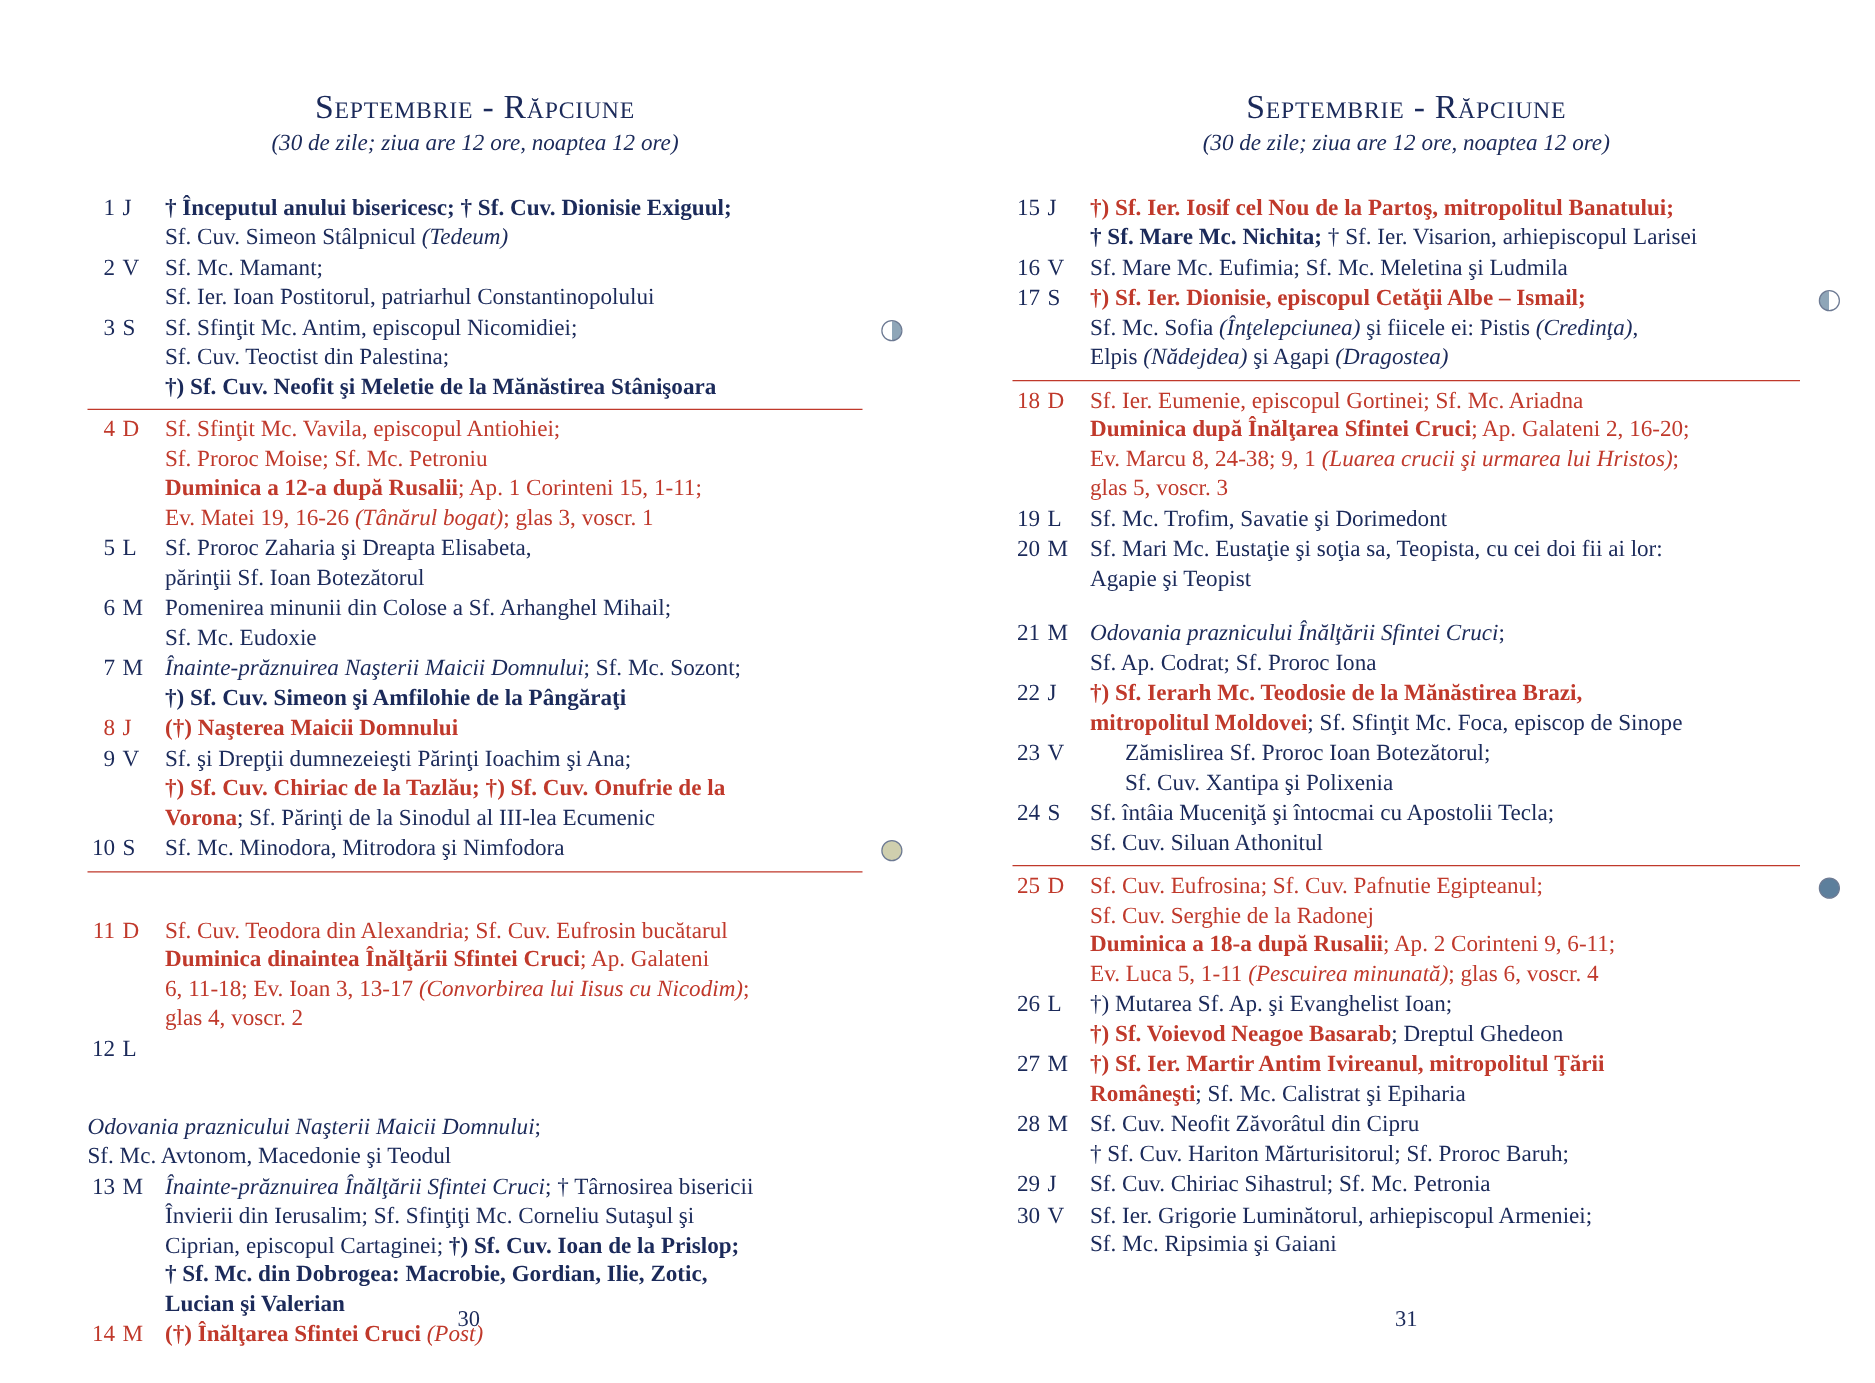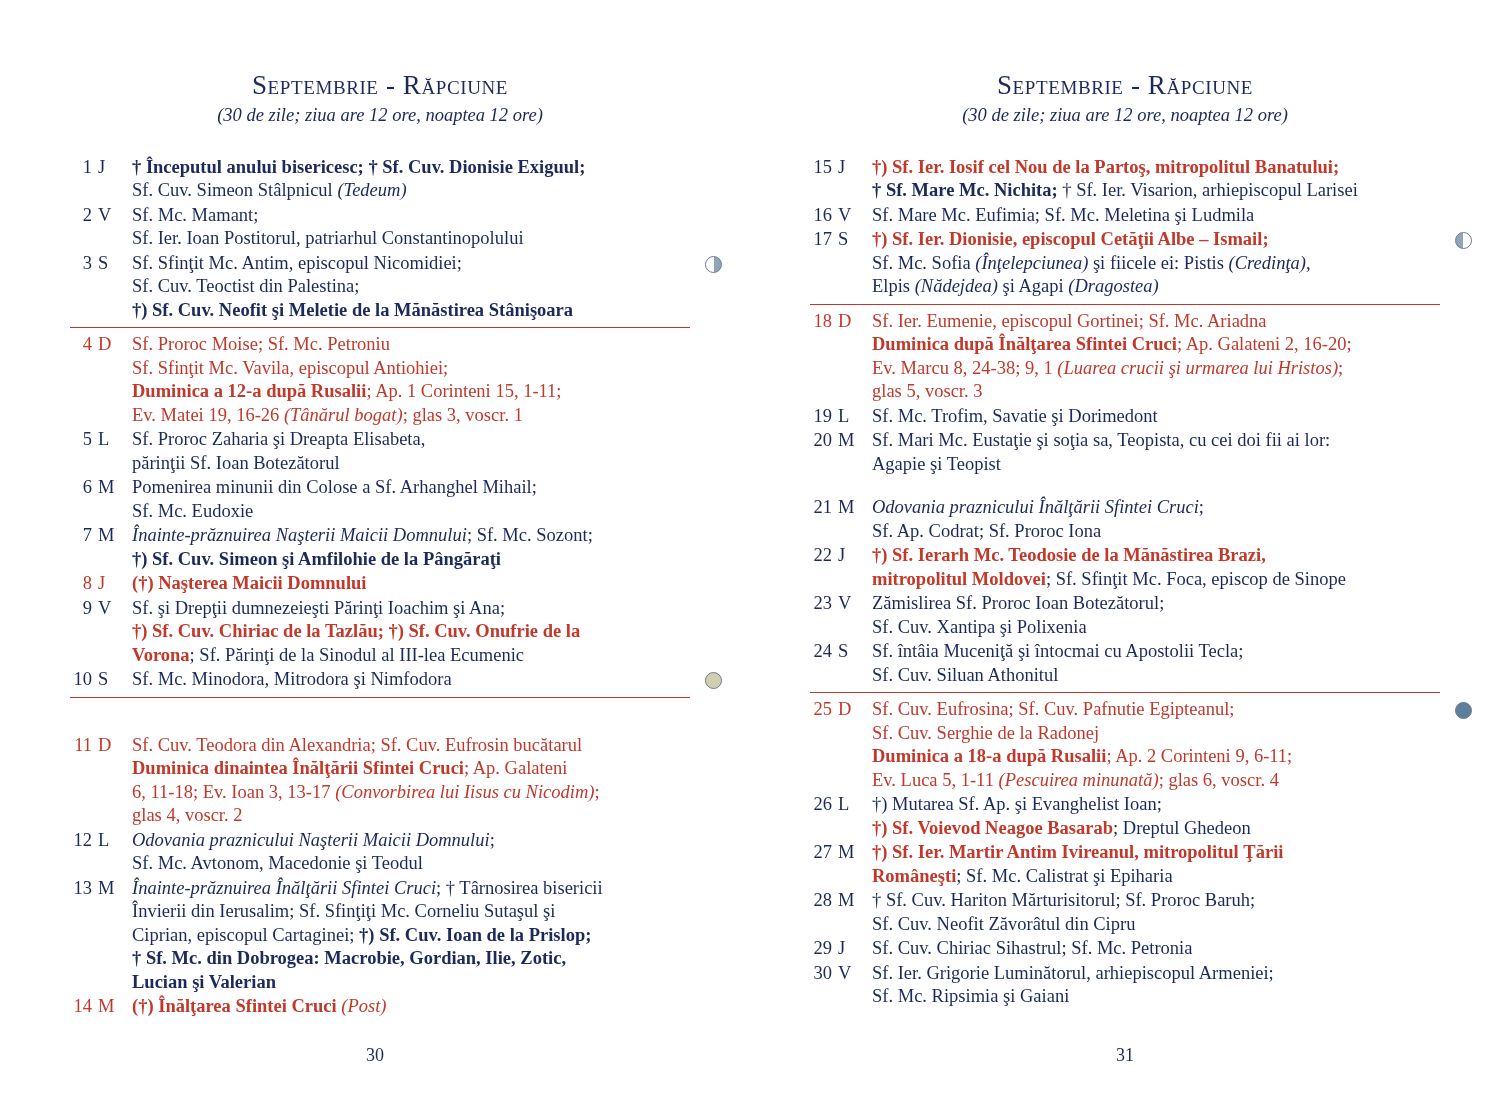--- a/index.html
+++ b/index.html
@@ -137,22 +137,22 @@
           <span class="ln"><span class="blue">Sf. Sfinţit Mc. Antim, episcopul Nicomidiei;</span></span>
           <span class="ln"><span class="blue">Sf. Cuv. Teoctist din Palestina;</span></span>
           <span class="ln"><span class="blue b">†) Sf. Cuv. Neofit şi Meletie de la Mănăstirea Stânişoara</span></span>
         </div>
         <span class="moon firstq" style="right: -32px; top: 4px;"></span>
       </div>
       <hr class="rule red-rule">
       <div class="entry" style="position: relative;">
         <div class="daycell red"><span class="dnum">4</span><span class="dlet">D</span></div>
         <div class="body">
+          <span class="ln"><span class="red">Sf. Sfinţit Mc. Vavila, episcopul Antiohiei;</span></span>
           <span class="ln"><span class="red">Sf. Proroc Moise; Sf. Mc. Petroniu</span></span>
-          <span class="ln"><span class="red">Sf. Sfinţit Mc. Vavila, episcopul Antiohiei;</span></span>
           <span class="ln"><span class="red b">Duminica a 12-a după Rusalii</span><span class="red">; Ap. 1 Corinteni 15, 1-11;</span></span>
           <span class="ln"><span class="red">Ev. Matei 19, 16-26 </span><span class="red i">(Tânărul bogat)</span><span class="red">; glas 3, voscr. 1</span></span>
         </div>
       </div>
       <div class="entry" style="position: relative;">
         <div class="daycell blue"><span class="dnum">5</span><span class="dlet">L</span></div>
         <div class="body">
           <span class="ln"><span class="blue">Sf. Proroc Zaharia şi Dreapta Elisabeta,</span></span>
           <span class="ln"><span class="blue">părinţii Sf. Ioan Botezătorul</span></span>
         </div>
@@ -195,21 +195,21 @@
       <hr class="rule red-rule">
       <div class="entry" style="position: relative; margin-top: 36px;">
         <div class="daycell red"><span class="dnum">11</span><span class="dlet">D</span></div>
         <div class="body">
           <span class="ln"><span class="red">Sf. Cuv. Teodora din Alexandria; Sf. Cuv. Eufrosin bucătarul</span></span>
           <span class="ln"><span class="red b">Duminica dinaintea Înălţării Sfintei Cruci</span><span class="red">; Ap. Galateni</span></span>
           <span class="ln"><span class="red">6, 11-18; Ev. Ioan 3, 13-17 </span><span class="red i">(Convorbirea lui Iisus cu Nicodim)</span><span class="red">;</span></span>
           <span class="ln"><span class="red">glas 4, voscr. 2</span></span>
         </div>
       </div>
-      <div class="entry" style="position: relative;">
+      <div class="entry" style="position: relative; flex-direction: column;">
         <div class="daycell blue"><span class="dnum">12</span><span class="dlet">L</span></div>
         <div class="body">
           <span class="ln"><span class="blue i">Odovania praznicului Naşterii Maicii Domnului</span><span class="blue">;</span></span>
           <span class="ln"><span class="blue">Sf. Mc. Avtonom, Macedonie şi Teodul</span></span>
         </div>
       </div>
       <div class="entry" style="position: relative;">
         <div class="daycell blue"><span class="dnum">13</span><span class="dlet">M</span></div>
         <div class="body">
           <span class="ln"><span class="blue i">Înainte-prăznuirea Înălţării Sfintei Cruci</span><span class="blue">; † Târnosirea bisericii</span></span>
@@ -285,21 +285,21 @@
           <span class="ln"><span class="blue">Sf. Ap. Codrat; Sf. Proroc Iona</span></span>
         </div>
       </div>
       <div class="entry" style="position: relative;">
         <div class="daycell blue"><span class="dnum">22</span><span class="dlet">J</span></div>
         <div class="body">
           <span class="ln"><span class="red b">†) Sf. Ierarh Mc. Teodosie de la Mănăstirea Brazi,</span></span>
           <span class="ln"><span class="red b">mitropolitul Moldovei</span><span class="blue">; Sf. Sfinţit Mc. Foca, episcop de Sinope</span></span>
         </div>
       </div>
-      <div class="entry" style="position: relative;">
+      <div class="entry" style="position: relative; gap: 28px;">
         <div class="daycell blue"><span class="dnum">23</span><span class="dlet">V</span></div>
         <div class="body">
           <span class="ln"><span class="blue">Zămislirea Sf. Proroc Ioan Botezătorul;</span></span>
           <span class="ln"><span class="blue">Sf. Cuv. Xantipa şi Polixenia</span></span>
         </div>
       </div>
       <div class="entry" style="position: relative;">
         <div class="daycell blue"><span class="dnum">24</span><span class="dlet">S</span></div>
         <div class="body">
           <span class="ln"><span class="blue">Sf. întâia Muceniţă şi întocmai cu Apostolii Tecla;</span></span>
@@ -327,22 +327,22 @@
       <div class="entry" style="position: relative;">
         <div class="daycell blue"><span class="dnum">27</span><span class="dlet">M</span></div>
         <div class="body">
           <span class="ln"><span class="red b">†) Sf. Ier. Martir Antim Ivireanul, mitropolitul Ţării</span></span>
           <span class="ln"><span class="red b">Româneşti</span><span class="blue">; Sf. Mc. Calistrat şi Epiharia</span></span>
         </div>
       </div>
       <div class="entry" style="position: relative;">
         <div class="daycell blue"><span class="dnum">28</span><span class="dlet">M</span></div>
         <div class="body">
+          <span class="ln"><span class="blue">Sf. Cuv. Neofit Zăvorâtul din Cipru</span></span>
           <span class="ln"><span class="blue">† Sf. Cuv. Hariton Mărturisitorul; Sf. Proroc Baruh;</span></span>
-          <span class="ln"><span class="blue">Sf. Cuv. Neofit Zăvorâtul din Cipru</span></span>
         </div>
       </div>
       <div class="entry" style="position: relative;">
         <div class="daycell blue"><span class="dnum">29</span><span class="dlet">J</span></div>
         <div class="body">
           <span class="ln"><span class="blue">Sf. Cuv. Chiriac Sihastrul; Sf. Mc. Petronia</span></span>
         </div>
       </div>
       <div class="entry" style="position: relative;">
         <div class="daycell blue"><span class="dnum">30</span><span class="dlet">V</span></div>

